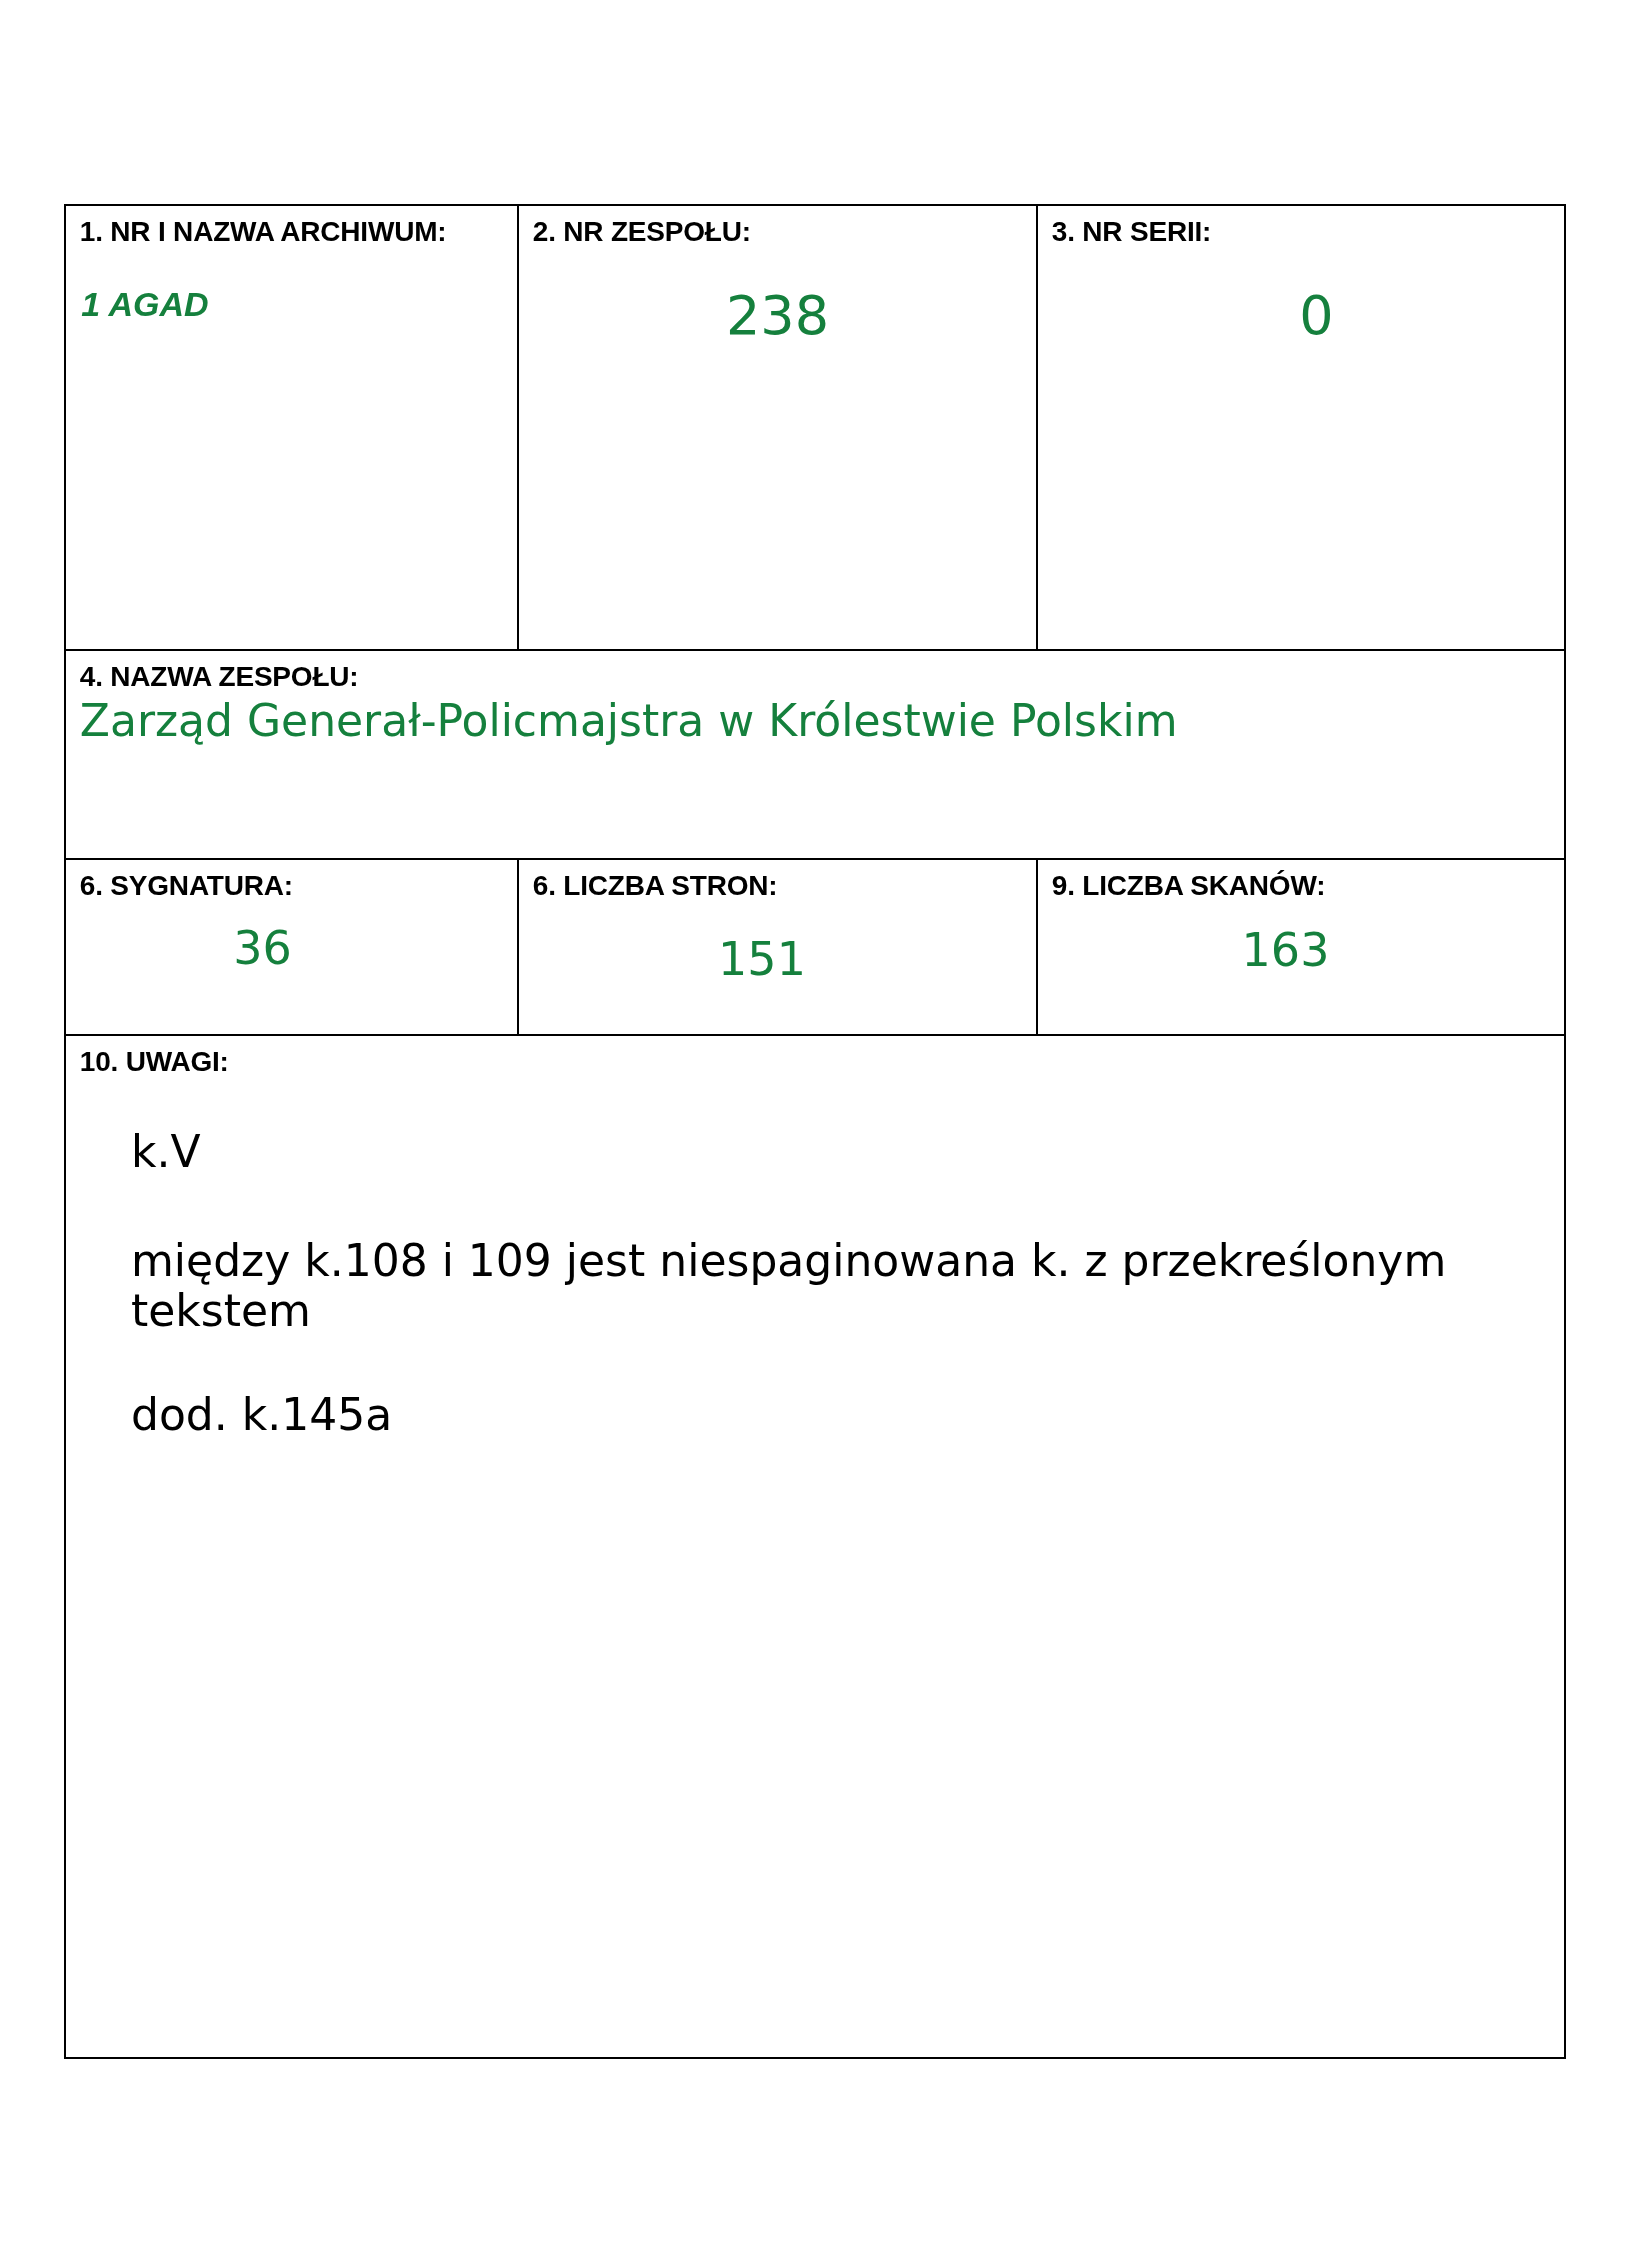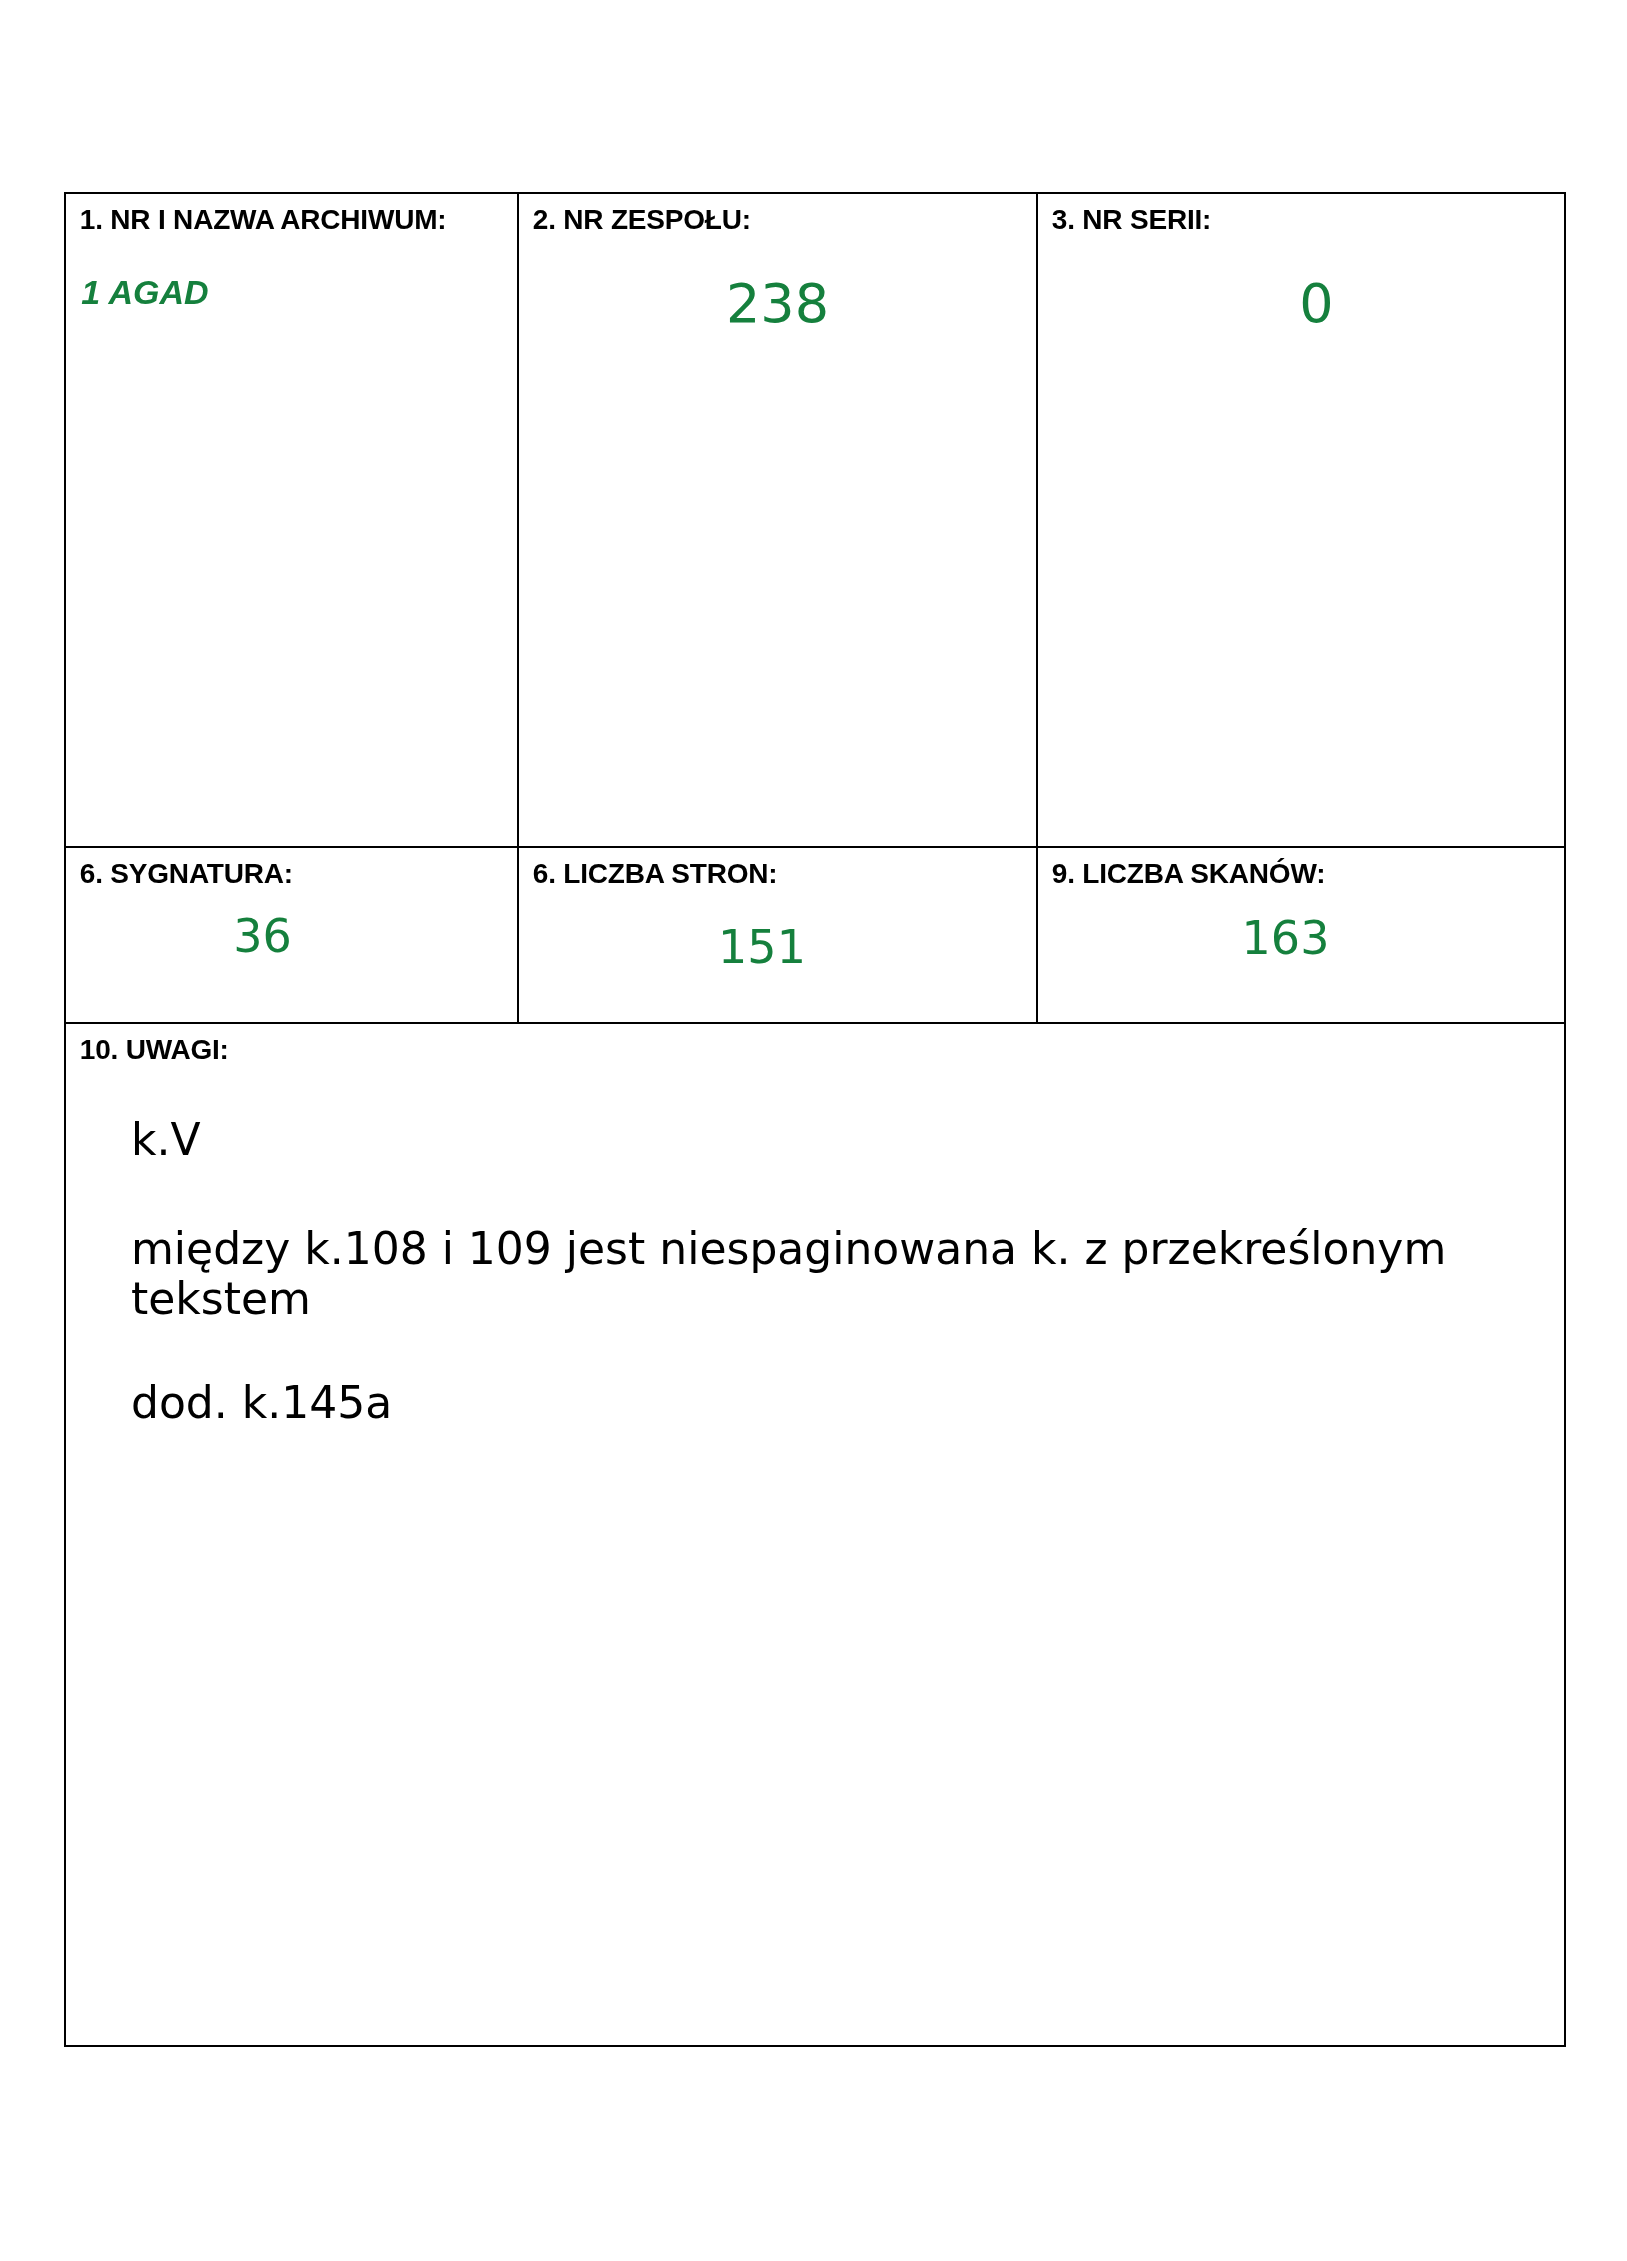--- a/index.html
+++ b/index.html
@@ -21,21 +21,21 @@
     width: 1628px;
     height: 2261px;
     background: #ffffff;
     overflow: hidden;
   }
 
   
   .form-table {
     position: absolute;
     left: 64px;
-    top: 192px;
+    top: 204px;
     width: 1502px;
     height: 1855px;
     border-collapse: collapse;
     table-layout: fixed;
   }
   .form-table td {
     border: 2.3px solid #000000;
     vertical-align: top;
     padding: 0;
     position: relative;
@@ -166,20 +166,28 @@
           </div>
         </td>
         <td>
           <div class="cell">
             <div class="field-label">3. NR SERII:</div>
             <div class="field-value val-serii">0</div>
           </div>
         </td>
       </tr>
 
+      <tr>
+        <td colspan="3" style="height:207px">
+          <div class="cell">
+            <div class="field-label">4. NAZWA ZESPOŁU:</div>
+            <div class="field-value val-zespolu-name">Zarząd Generał-Policmajstra w Królestwie Polskim</div>
+          </div>
+        </td>
+      </tr>
 
       <tr>
         <td style="height:174px">
           <div class="cell">
             <div class="field-label">6. SYGNATURA:</div>
             <div class="field-value val-sygnatura">36</div>
           </div>
         </td>
         <td>
           <div class="cell">

